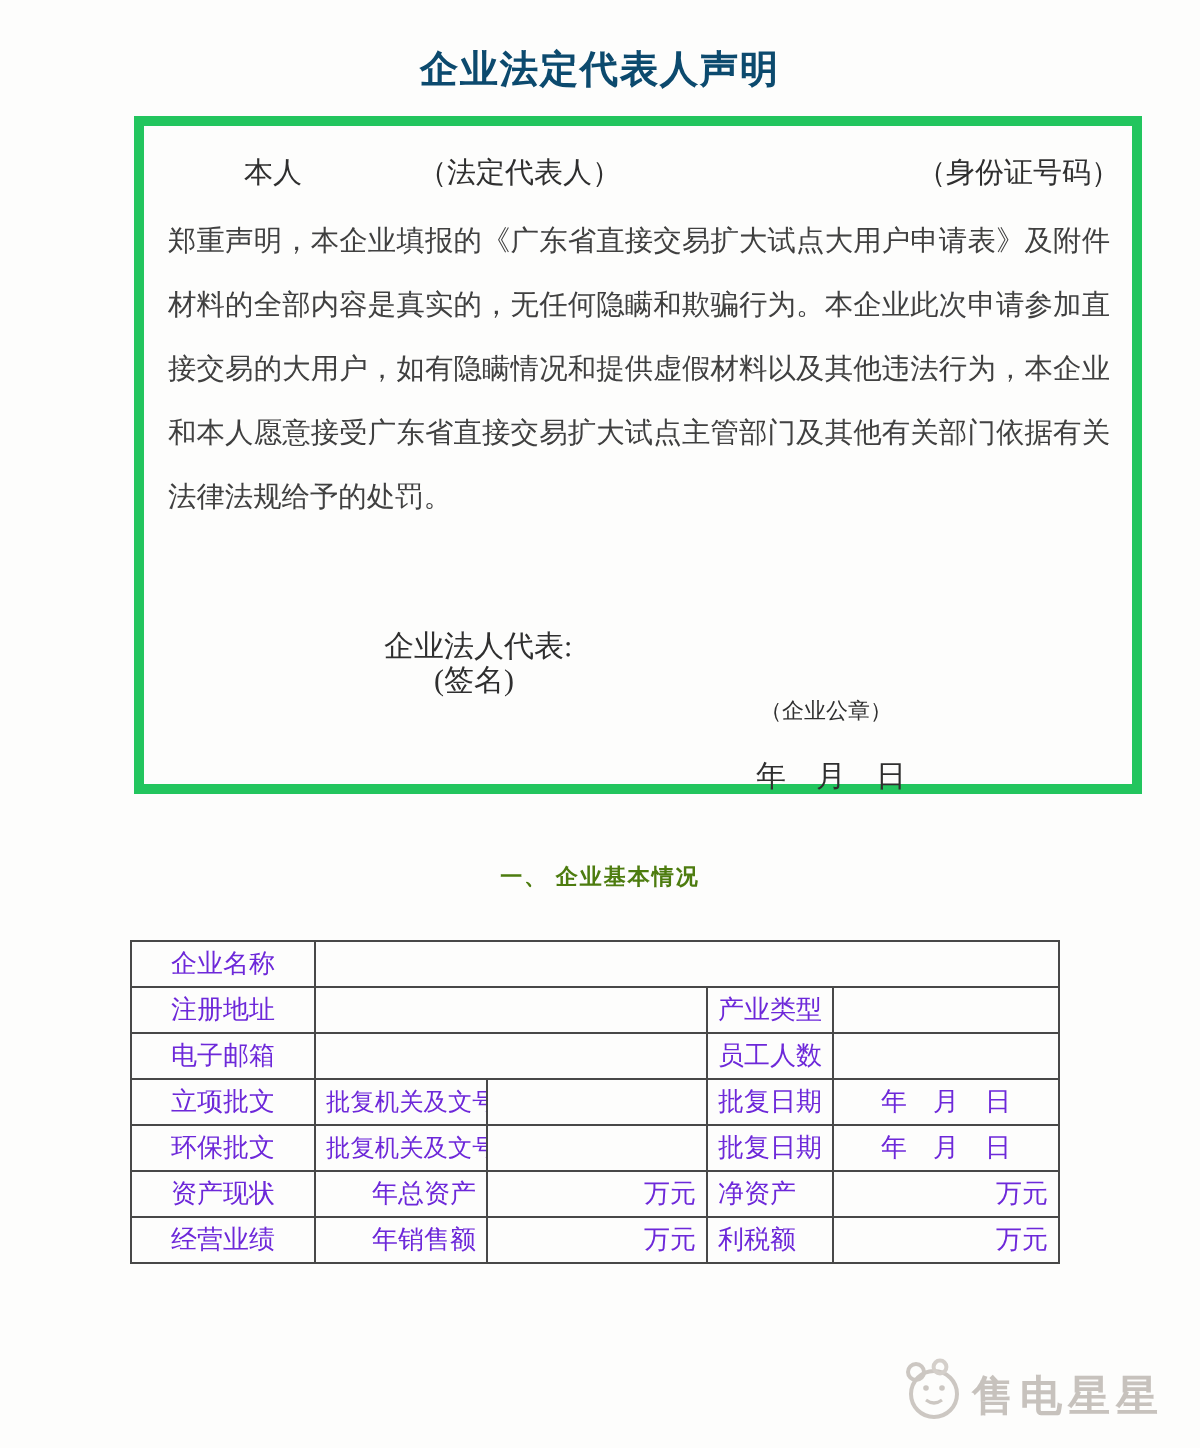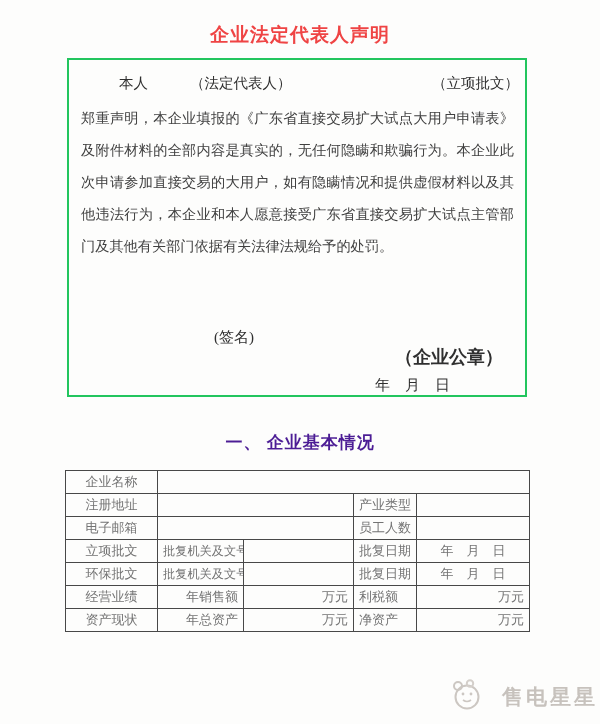--- a/index.html
+++ b/index.html
@@ -18,50 +18,50 @@
   }
 
   
   .doc-title {
     position: absolute;
     top: 22px; left: 0; width: 600px;
     text-align: center;
     font-size: 19px;
     font-weight: bold;
     letter-spacing: 1px;
-    color: #ef4444;
+    color: #0c4a6e;
   }
   .section-heading {
     position: absolute;
     top: 431px; left: 0; width: 600px;
     text-align: center;
-    font-size: 17px;
+    font-size: 11px;
     font-weight: bold;
     letter-spacing: 1px;
-    color: #4c1d95;
+    color: #4d7c0f;
   }
 
   
   .decl-box {
     position: absolute;
     left: 67px; top: 58px;
-    width: 460px; height: 339px;
-    border: 2px solid #22c55e;
+    width: 504px; height: 339px;
+    border: 5px solid #22c55e;
     background: transparent;
   }
   .decl-line1 {
     position: absolute;
     top: 14px; left: 0;
     width: 100%;
     display: flex;
     align-items: baseline;
     padding: 0 6px 0 50px;
     font-size: 14.5px;
   }
-  .decl-line1 .legal-rep { margin-left: 42px; }
+  .decl-line1 .legal-rep { margin-left: 58px; }
   .decl-line1 .id-hint { margin-left: auto; }
   .decl-body {
     position: absolute;
     top: 42px; left: 12px; right: 11px;
     font-size: 14.2px;
     line-height: 32px;
     text-align: justify;
     text-justify: inter-ideograph;
     color: #404040;
   }
@@ -70,39 +70,38 @@
     top: 251px; left: 120px;
     font-size: 15px;
   }
   .sign-hint {
     position: absolute;
     top: 268px; left: 145px;
     font-size: 15px;
   }
   .seal-hint {
     position: absolute;
-    top: 285px; left: 326px;
-    font-size: 18px;
-    font-weight: bold;
+    top: 285px; left: 308px;
+    font-size: 11px;
   }
   .date-blank {
     position: absolute;
     top: 316px; left: 306px;
     font-size: 15px;
   }
 
   
   table.form-table {
     position: absolute;
     left: 65px; top: 470px;
     border-collapse: collapse;
     table-layout: fixed;
     width: 464px;
     font-size: 13px;
-    color: #737373;
+    color: #6d28d9;
   }
   table.form-table td {
     border: 1px solid #484848;
     height: 23px;
     padding: 0 5px;
     white-space: nowrap;
     overflow: hidden;
     vertical-align: middle;
   }
   td.c-label { text-align: center; padding: 0 1px; }
@@ -113,21 +112,21 @@
   td.c-right { text-align: right; padding-right: 6px; }
   td.c-date { text-align: center; padding: 0 2px; }
   td.c-blank { background: transparent; }
 
   
   .watermark {
     position: absolute;
     left: 448px; top: 678px;
     display: flex;
     align-items: center;
-    gap: 18px;
+    gap: 2px;
     z-index: 5;
     pointer-events: none;
   }
   .watermark .wm-text {
     font-size: 21px;
     font-weight: bold;
     letter-spacing: 3px;
     color: #c7c2bd;
     font-family: "Liberation Sans", sans-serif;
   }
@@ -136,23 +135,24 @@
 <body>
 
 <div class="page">
 
   <div class="doc-title">企业法定代表人声明</div>
 
   <div class="decl-box">
     <div class="decl-line1">
       <span>本人</span>
       <span class="legal-rep">（法定代表人）</span>
-      <span class="id-hint">（立项批文）</span>
+      <span class="id-hint">（身份证号码）</span>
     </div>
     <div class="decl-body">郑重声明，本企业填报的《广东省直接交易扩大试点大用户申请表》及附件材料的全部内容是真实的，无任何隐瞒和欺骗行为。本企业此次申请参加直接交易的大用户，如有隐瞒情况和提供虚假材料以及其他违法行为，本企业和本人愿意接受广东省直接交易扩大试点主管部门及其他有关部门依据有关法律法规给予的处罚。</div>
+    <div class="sig-rep">企业法人代表:</div>
     <div class="sign-hint">(签名)</div>
     <div class="seal-hint">（企业公章）</div>
     <div class="date-blank">年　月　日</div>
   </div>
 
   <div class="section-heading">一、 企业基本情况</div>
 
   <table class="form-table">
     <colgroup>
       <col style="width:92px">
@@ -186,31 +186,31 @@
         <td class="c-date">年　月　日</td>
       </tr>
       <tr>
         <td class="c-label">环保批文</td>
         <td class="c-sub">批复机关及文号</td>
         <td class="c-blank"></td>
         <td class="c-lab2">批复日期</td>
         <td class="c-date">年　月　日</td>
       </tr>
       <tr>
+        <td class="c-label">资产现状</td>
+        <td class="c-sub-r">年总资产</td>
+        <td class="c-right">万元</td>
+        <td class="c-lab2">净资产</td>
+        <td class="c-right">万元</td>
+      </tr>
+      <tr>
         <td class="c-label">经营业绩</td>
         <td class="c-sub-r">年销售额</td>
         <td class="c-right">万元</td>
         <td class="c-lab2">利税额</td>
-        <td class="c-right">万元</td>
-      </tr>
-      <tr>
-        <td class="c-label">资产现状</td>
-        <td class="c-sub-r">年总资产</td>
-        <td class="c-right">万元</td>
-        <td class="c-lab2">净资产</td>
         <td class="c-right">万元</td>
       </tr>
     </tbody>
   </table>
 
   <div class="watermark">
     <span>
       <svg width="36" height="34" viewBox="0 0 36 34" fill="none">
         <circle cx="19" cy="19" r="11.5" stroke="#ccc7c2" stroke-width="2"></circle>
         <circle cx="10" cy="8" r="4" stroke="#ccc7c2" stroke-width="2"></circle>

